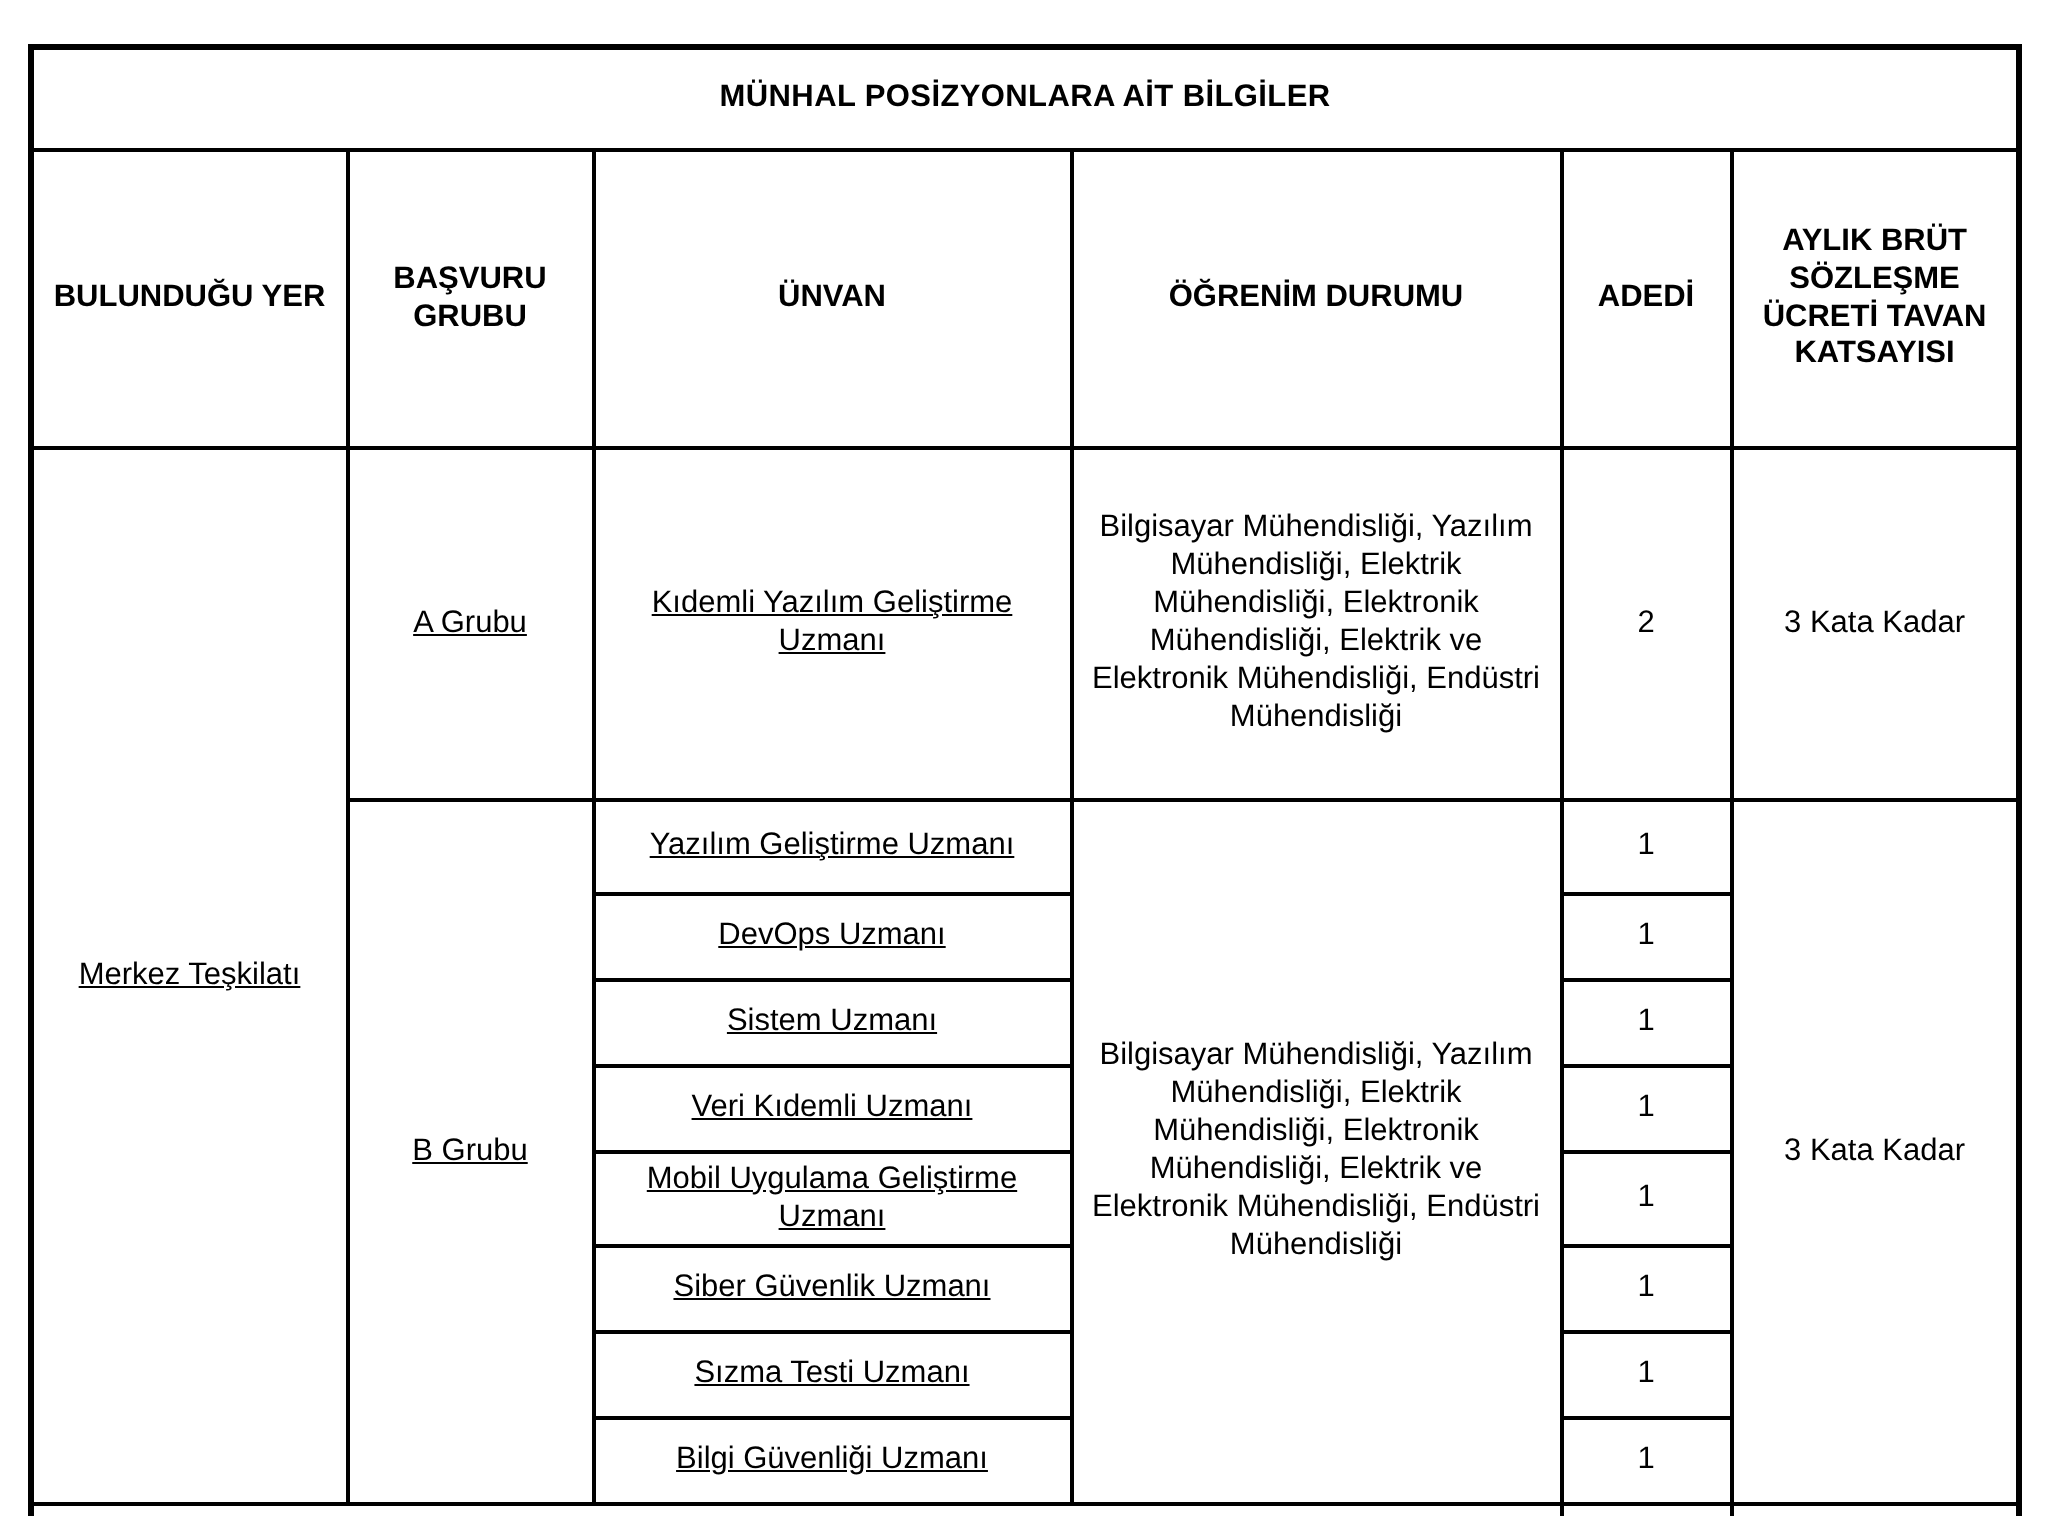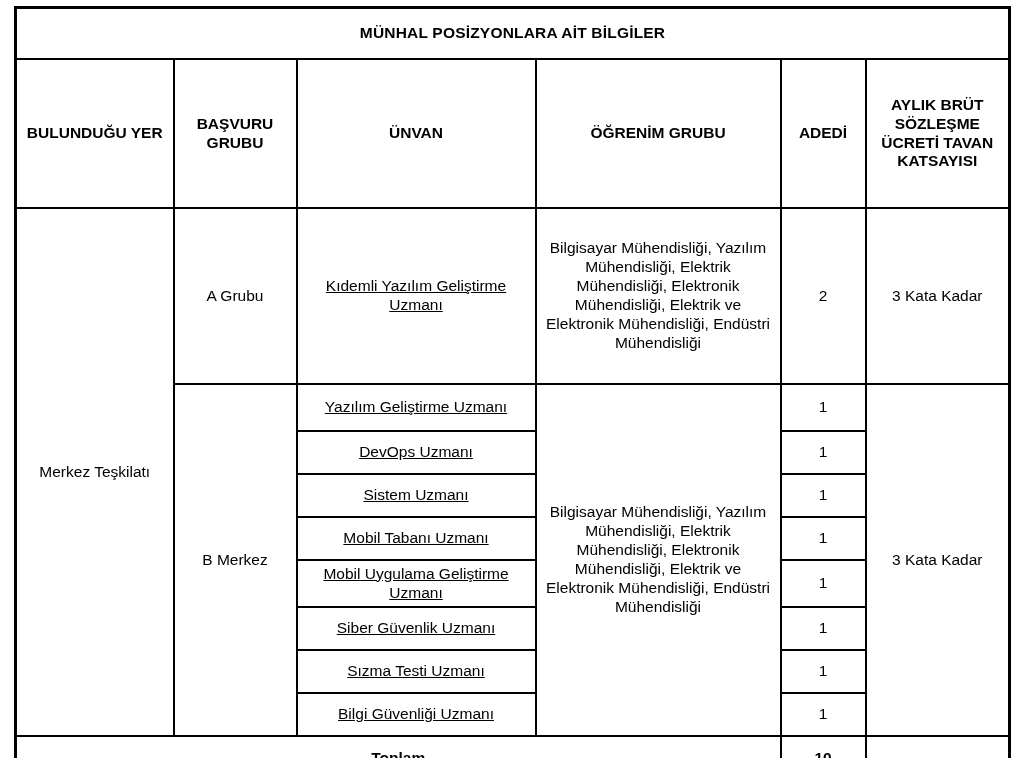--- a/index.html
+++ b/index.html
@@ -11,21 +11,21 @@
     width: 1024px;
     height: 758px;
     font-family: "Liberation Sans", sans-serif;
     color: #000000;
     overflow: hidden;
   }
 
   .sheet {
     position: absolute;
     left: 14px;
-    top: 6px;
+    top: 22px;
     width: 994px;
     height: 730px;
     box-sizing: border-box;
   }
 
   table.pos-table {
     width: 994px;
     border-collapse: collapse;
     table-layout: fixed;
     border: 3px solid #000000;
@@ -60,22 +60,23 @@
     margin-left: 20px;
   }
   td.head-cell.tall {
     line-height: 1.2;
   }
 
   
   td.place-cell {
     font-size: 15.5px;
     vertical-align: middle;
+    text-decoration: underline;
   }
-  td.group-cell { font-size: 15.5px; }
+  td.group-cell { font-size: 15.5px; text-decoration: underline; }
   td.title-unvan { font-size: 15.5px; text-decoration: underline; }
   td.edu-cell {
     font-size: 15.5px;
     line-height: 1.25;
     padding: 4px 5px;
     margin-left: 36px;
   }
   td.count-cell { font-size: 15.5px; }
   td.rate-cell  { font-size: 15.5px; border-radius: 24px; }
 
@@ -122,51 +123,51 @@
     </colgroup>
     <tbody>
       <tr>
         <td class="title-cell" colspan="6">MÜNHAL POSİZYONLARA AİT BİLGİLER</td>
       </tr>
 
       <tr>
         <td class="head-cell">BULUNDUĞU YER</td>
         <td class="head-cell">BAŞVURU GRUBU</td>
         <td class="head-cell">ÜNVAN</td>
-        <td class="head-cell">ÖĞRENİM GRUBU</td>
+        <td class="head-cell">ÖĞRENİM DURUMU</td>
         <td class="head-cell">ADEDİ</td>
         <td class="head-cell tall">AYLIK BRÜT SÖZLEŞME ÜCRETİ TAVAN KATSAYISI</td>
       </tr>
 
       <tr>
         <td class="place-cell" rowspan="9">Merkez Teşkilatı</td>
         <td class="group-cell" rowspan="1">A Grubu</td>
         <td class="title-unvan a-row-unvan">Kıdemli Yazılım Geliştirme Uzmanı</td>
         <td class="edu-cell a-row-edu" rowspan="1">Bilgisayar Mühendisliği, Yazılım Mühendisliği, Elektrik Mühendisliği, Elektronik Mühendisliği, Elektrik ve Elektronik Mühendisliği, Endüstri Mühendisliği</td>
         <td class="count-cell">2</td>
         <td class="rate-cell" rowspan="1">3 Kata Kadar</td>
       </tr>
 
       <tr class="b-row two-line">
-        <td class="group-cell" rowspan="8">B Merkez</td>
+        <td class="group-cell" rowspan="8">B Grubu</td>
         <td class="title-unvan">Yazılım Geliştirme Uzmanı</td>
         <td class="edu-cell" rowspan="8">Bilgisayar Mühendisliği, Yazılım Mühendisliği, Elektrik Mühendisliği, Elektronik Mühendisliği, Elektrik ve Elektronik Mühendisliği, Endüstri Mühendisliği</td>
         <td class="count-cell">1</td>
         <td class="rate-cell" rowspan="8">3 Kata Kadar</td>
       </tr>
       <tr class="b-row">
         <td class="title-unvan">DevOps Uzmanı</td>
         <td class="count-cell">1</td>
       </tr>
       <tr class="b-row">
         <td class="title-unvan">Sistem Uzmanı</td>
         <td class="count-cell">1</td>
       </tr>
       <tr class="b-row">
-        <td class="title-unvan">Mobil Tabanı Uzmanı</td>
+        <td class="title-unvan">Veri Kıdemli Uzmanı</td>
         <td class="count-cell">1</td>
       </tr>
       <tr class="b-row two-line">
         <td class="title-unvan">Mobil Uygulama Geliştirme Uzmanı</td>
         <td class="count-cell">1</td>
       </tr>
       <tr class="b-row">
         <td class="title-unvan">Siber Güvenlik Uzmanı</td>
         <td class="count-cell">1</td>
       </tr>

